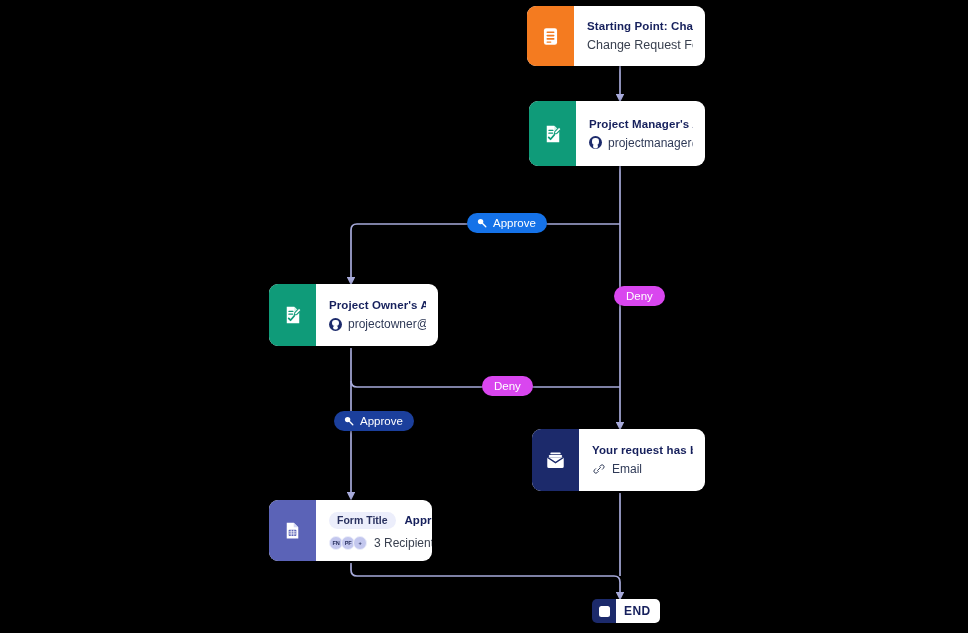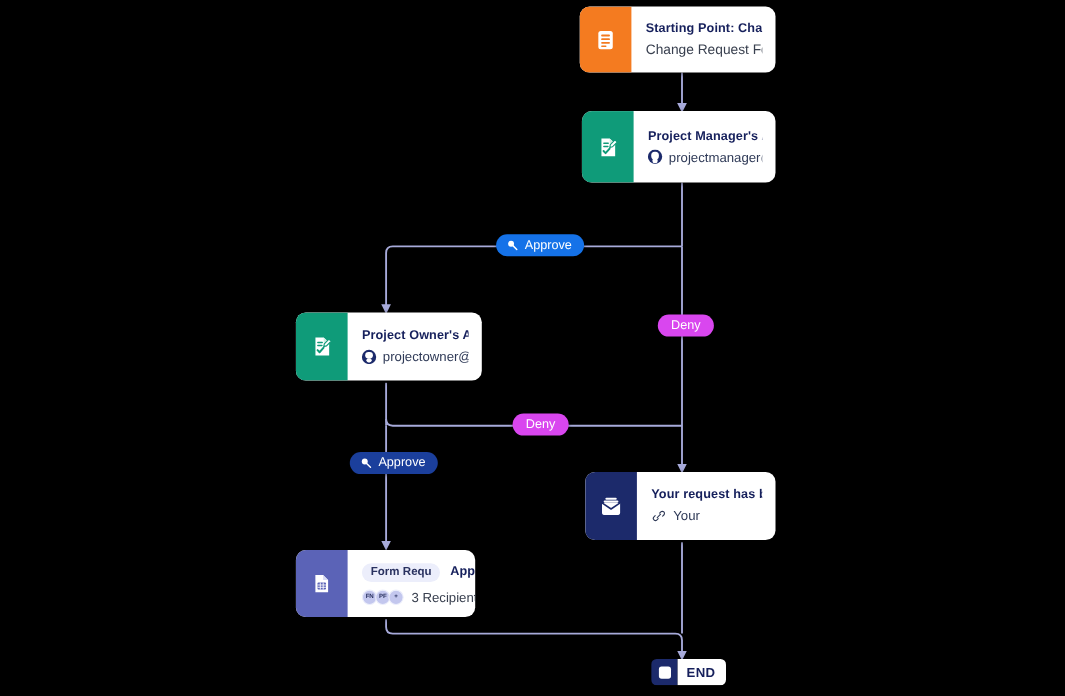--- a/index.html
+++ b/index.html
@@ -150,20 +150,21 @@
     display: flex;
     align-items: center;
     gap: 5px;
     border-radius: 11px;
     padding: 3.5px 11px 4.5px 9px;
     font-size: 11.5px;
     color: #ffffff;
     z-index: 8;
     white-space: nowrap;
     box-shadow: 0 1px 3px rgba(0,0,0,0.45);
+    margin-left: 16px;
   }
   .pill.approve { background: #1572e8; }
   .pill.deny    { background: #d946ef; padding: 3.5px 12px 4.5px 12px; }
   .pill.approve-dark { background: #1b3f9c; }
 
   
   .end-node {
     position: absolute;
     display: flex;
     align-items: stretch;
@@ -297,37 +298,37 @@
     <div class="node-body">
       <div class="node-title">Your request has been denied.</div>
       <div class="node-sub">
         <span style="display:flex;align-items:center;">
           <svg width="14" height="14" viewBox="0 0 24 24" aria-hidden="true">
             <path d="M9.4 14.6 14.6 9.4" stroke="#2f3a57" stroke-width="1.7" stroke-linecap="round" fill="none"></path>
             <path d="M13.1 7.8l1.9-1.9a3.3 3.3 0 0 1 4.7 4.7l-1.9 1.9" stroke="#2f3a57" stroke-width="1.7" fill="none" stroke-linecap="round"></path>
             <path d="M10.9 16.2l-1.9 1.9a3.3 3.3 0 0 1-4.7-4.7l1.9-1.9" stroke="#2f3a57" stroke-width="1.7" fill="none" stroke-linecap="round"></path>
           </svg>
         </span>
-        <span>Your</span>
+        <span>Email</span>
       </div>
     </div>
   </div>
 
   <div class="node" style="left:269px; top:500px; width:163px; height:61px;">
     <div class="node-icon ic-indigo">
       <svg width="21" height="21" viewBox="0 0 24 24" aria-hidden="true">
         <path d="M5.4 3.0h8.0l5.2 5.2v12.8H5.4z" fill="#ffffff"></path>
         <path d="M13.4 3.0l5.2 5.2h-5.2z" fill="#d6d9f4"></path>
         <rect x="7.6" y="11.0" width="8.8" height="7.2" rx="1" fill="#5b63b7"></rect>
         <path d="M7.6 13.5h8.8M7.6 15.9h8.8M10.5 11.0v7.2M13.5 11.0v7.2" stroke="#ffffff" stroke-width="0.9"></path>
       </svg>
     </div>
     <div class="node-body" style="gap:7px;">
       <div class="form-row">
-        <span class="form-pill">Form Requ</span>
+        <span class="form-pill">Form Title</span>
         <span class="form-val">Approval Report</span>
       </div>
       <div class="recips">
         <span class="recip-stack">
           <span class="recip">FN</span>
           <span class="recip">PF</span>
           <span class="recip">+</span>
         </span>
         <span class="recip-count">3 Recipients</span>
       </div>

